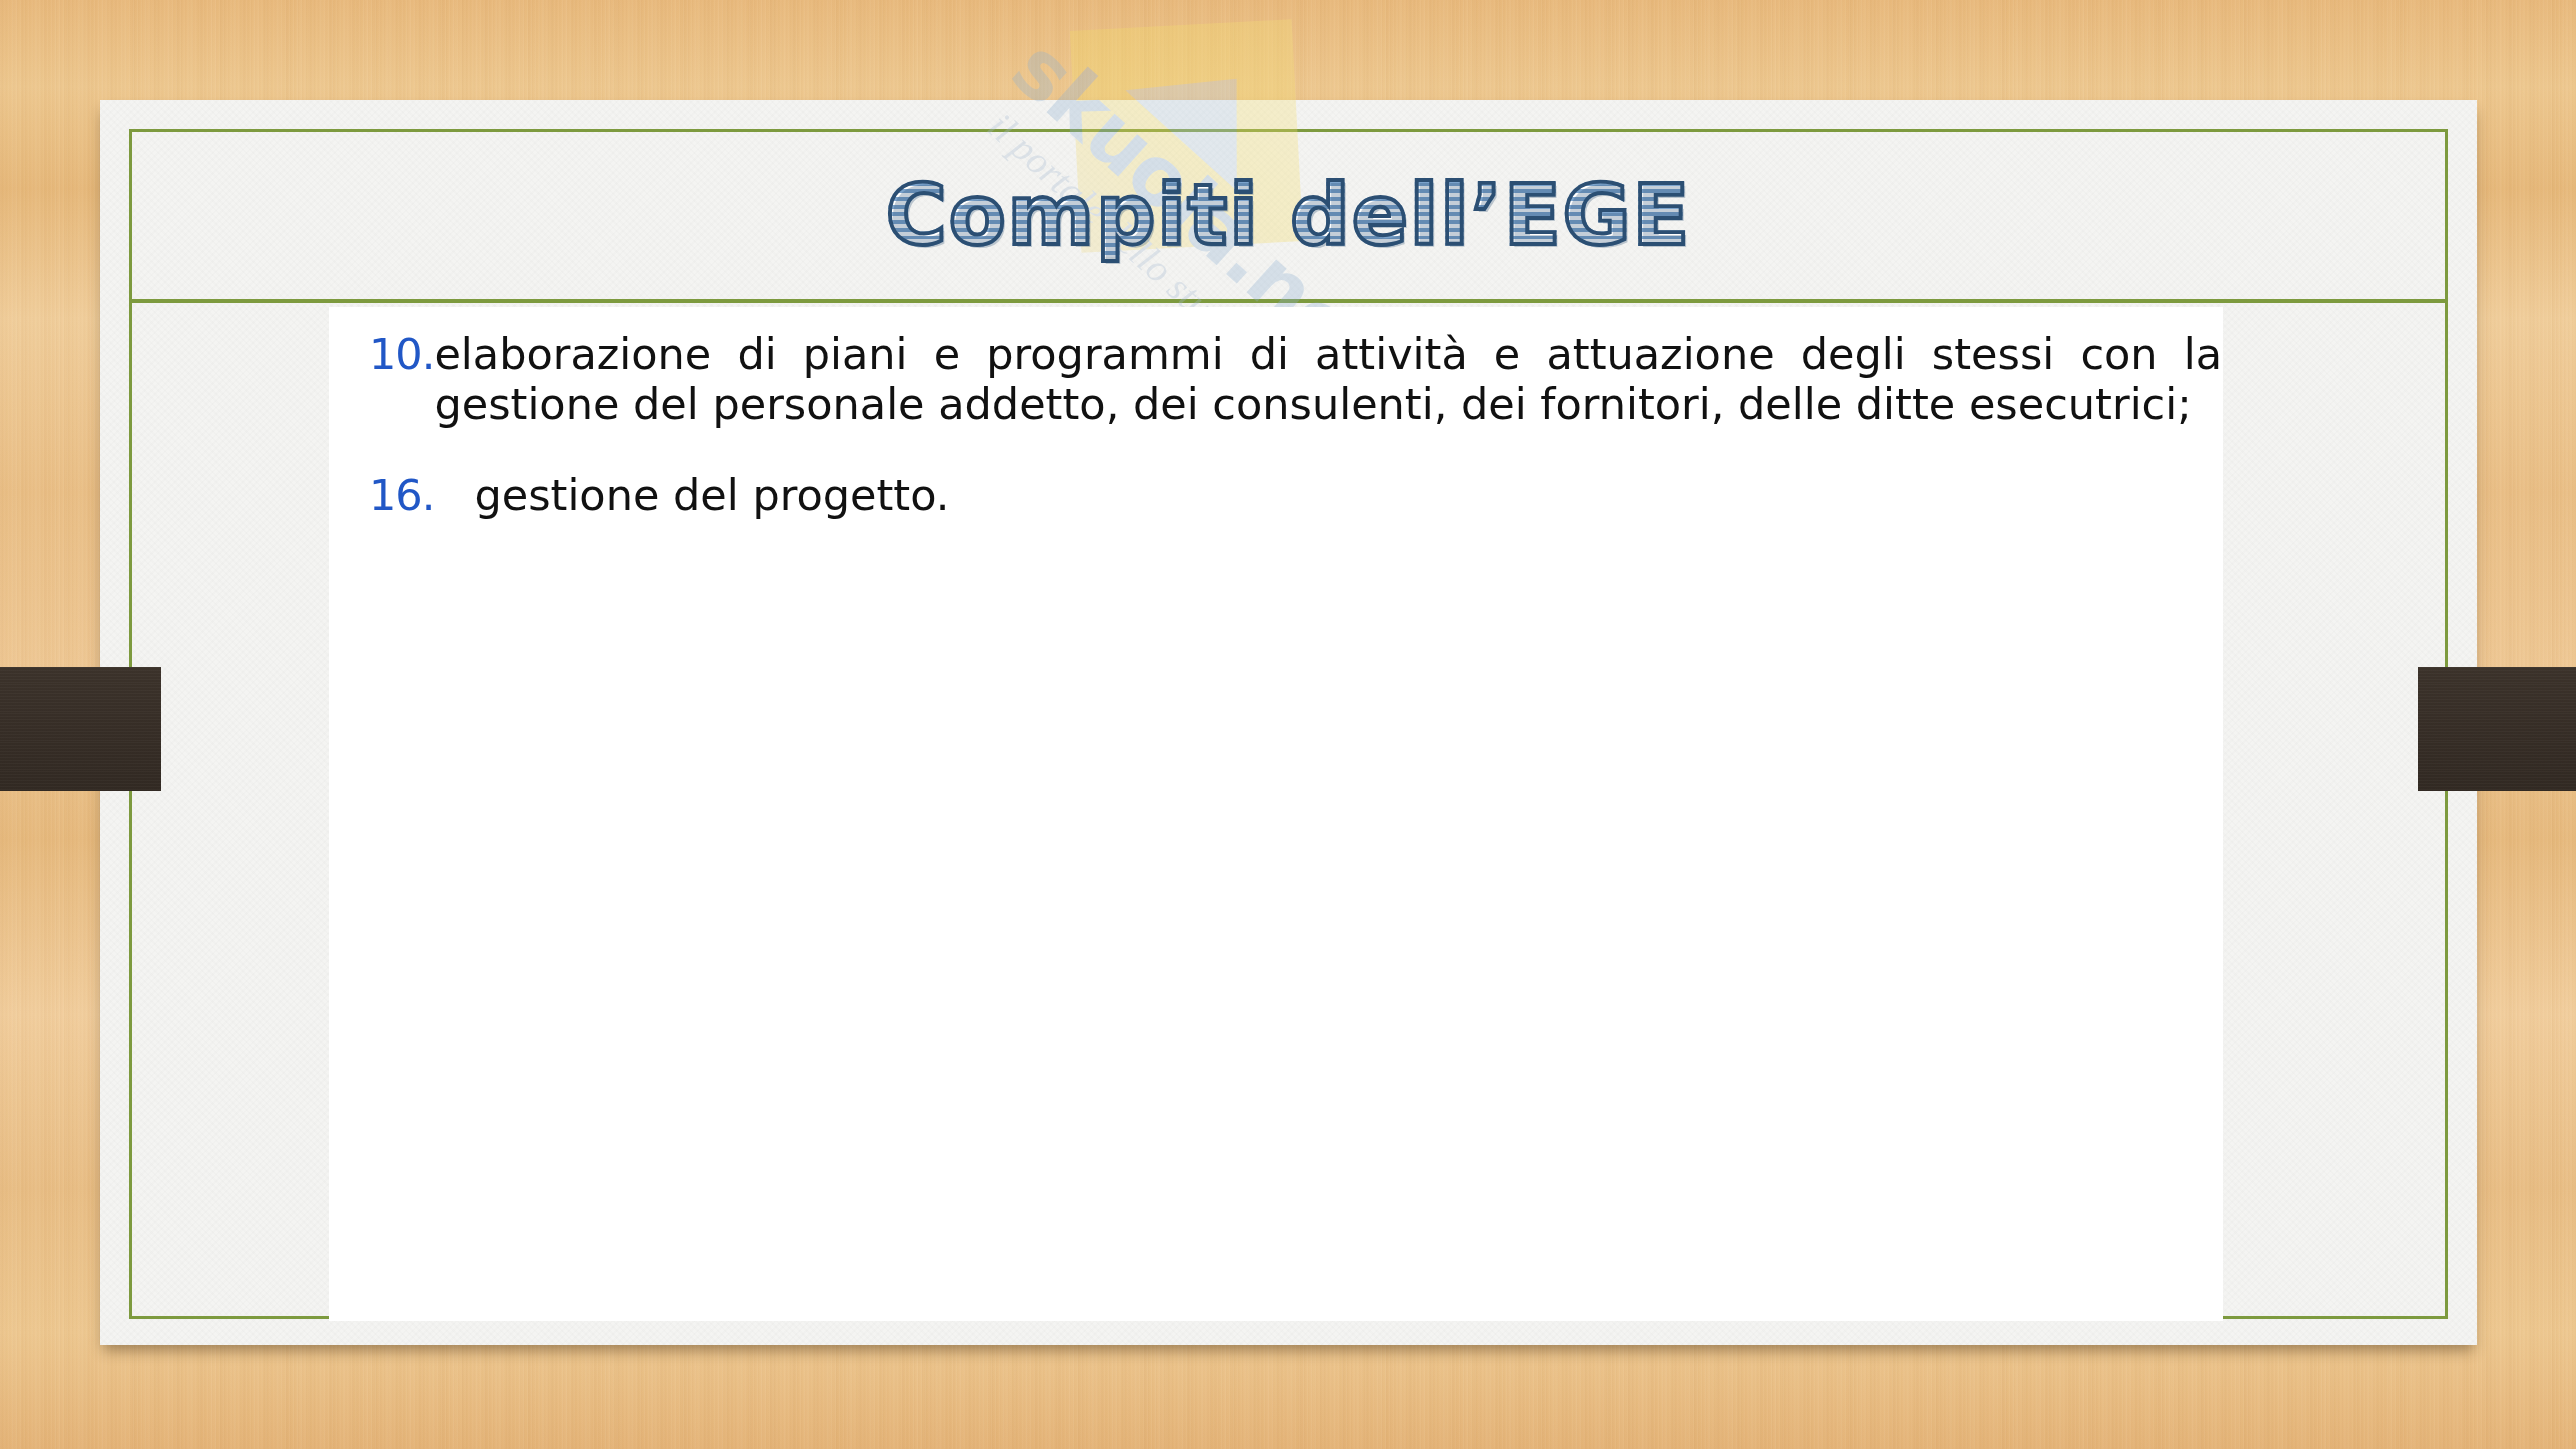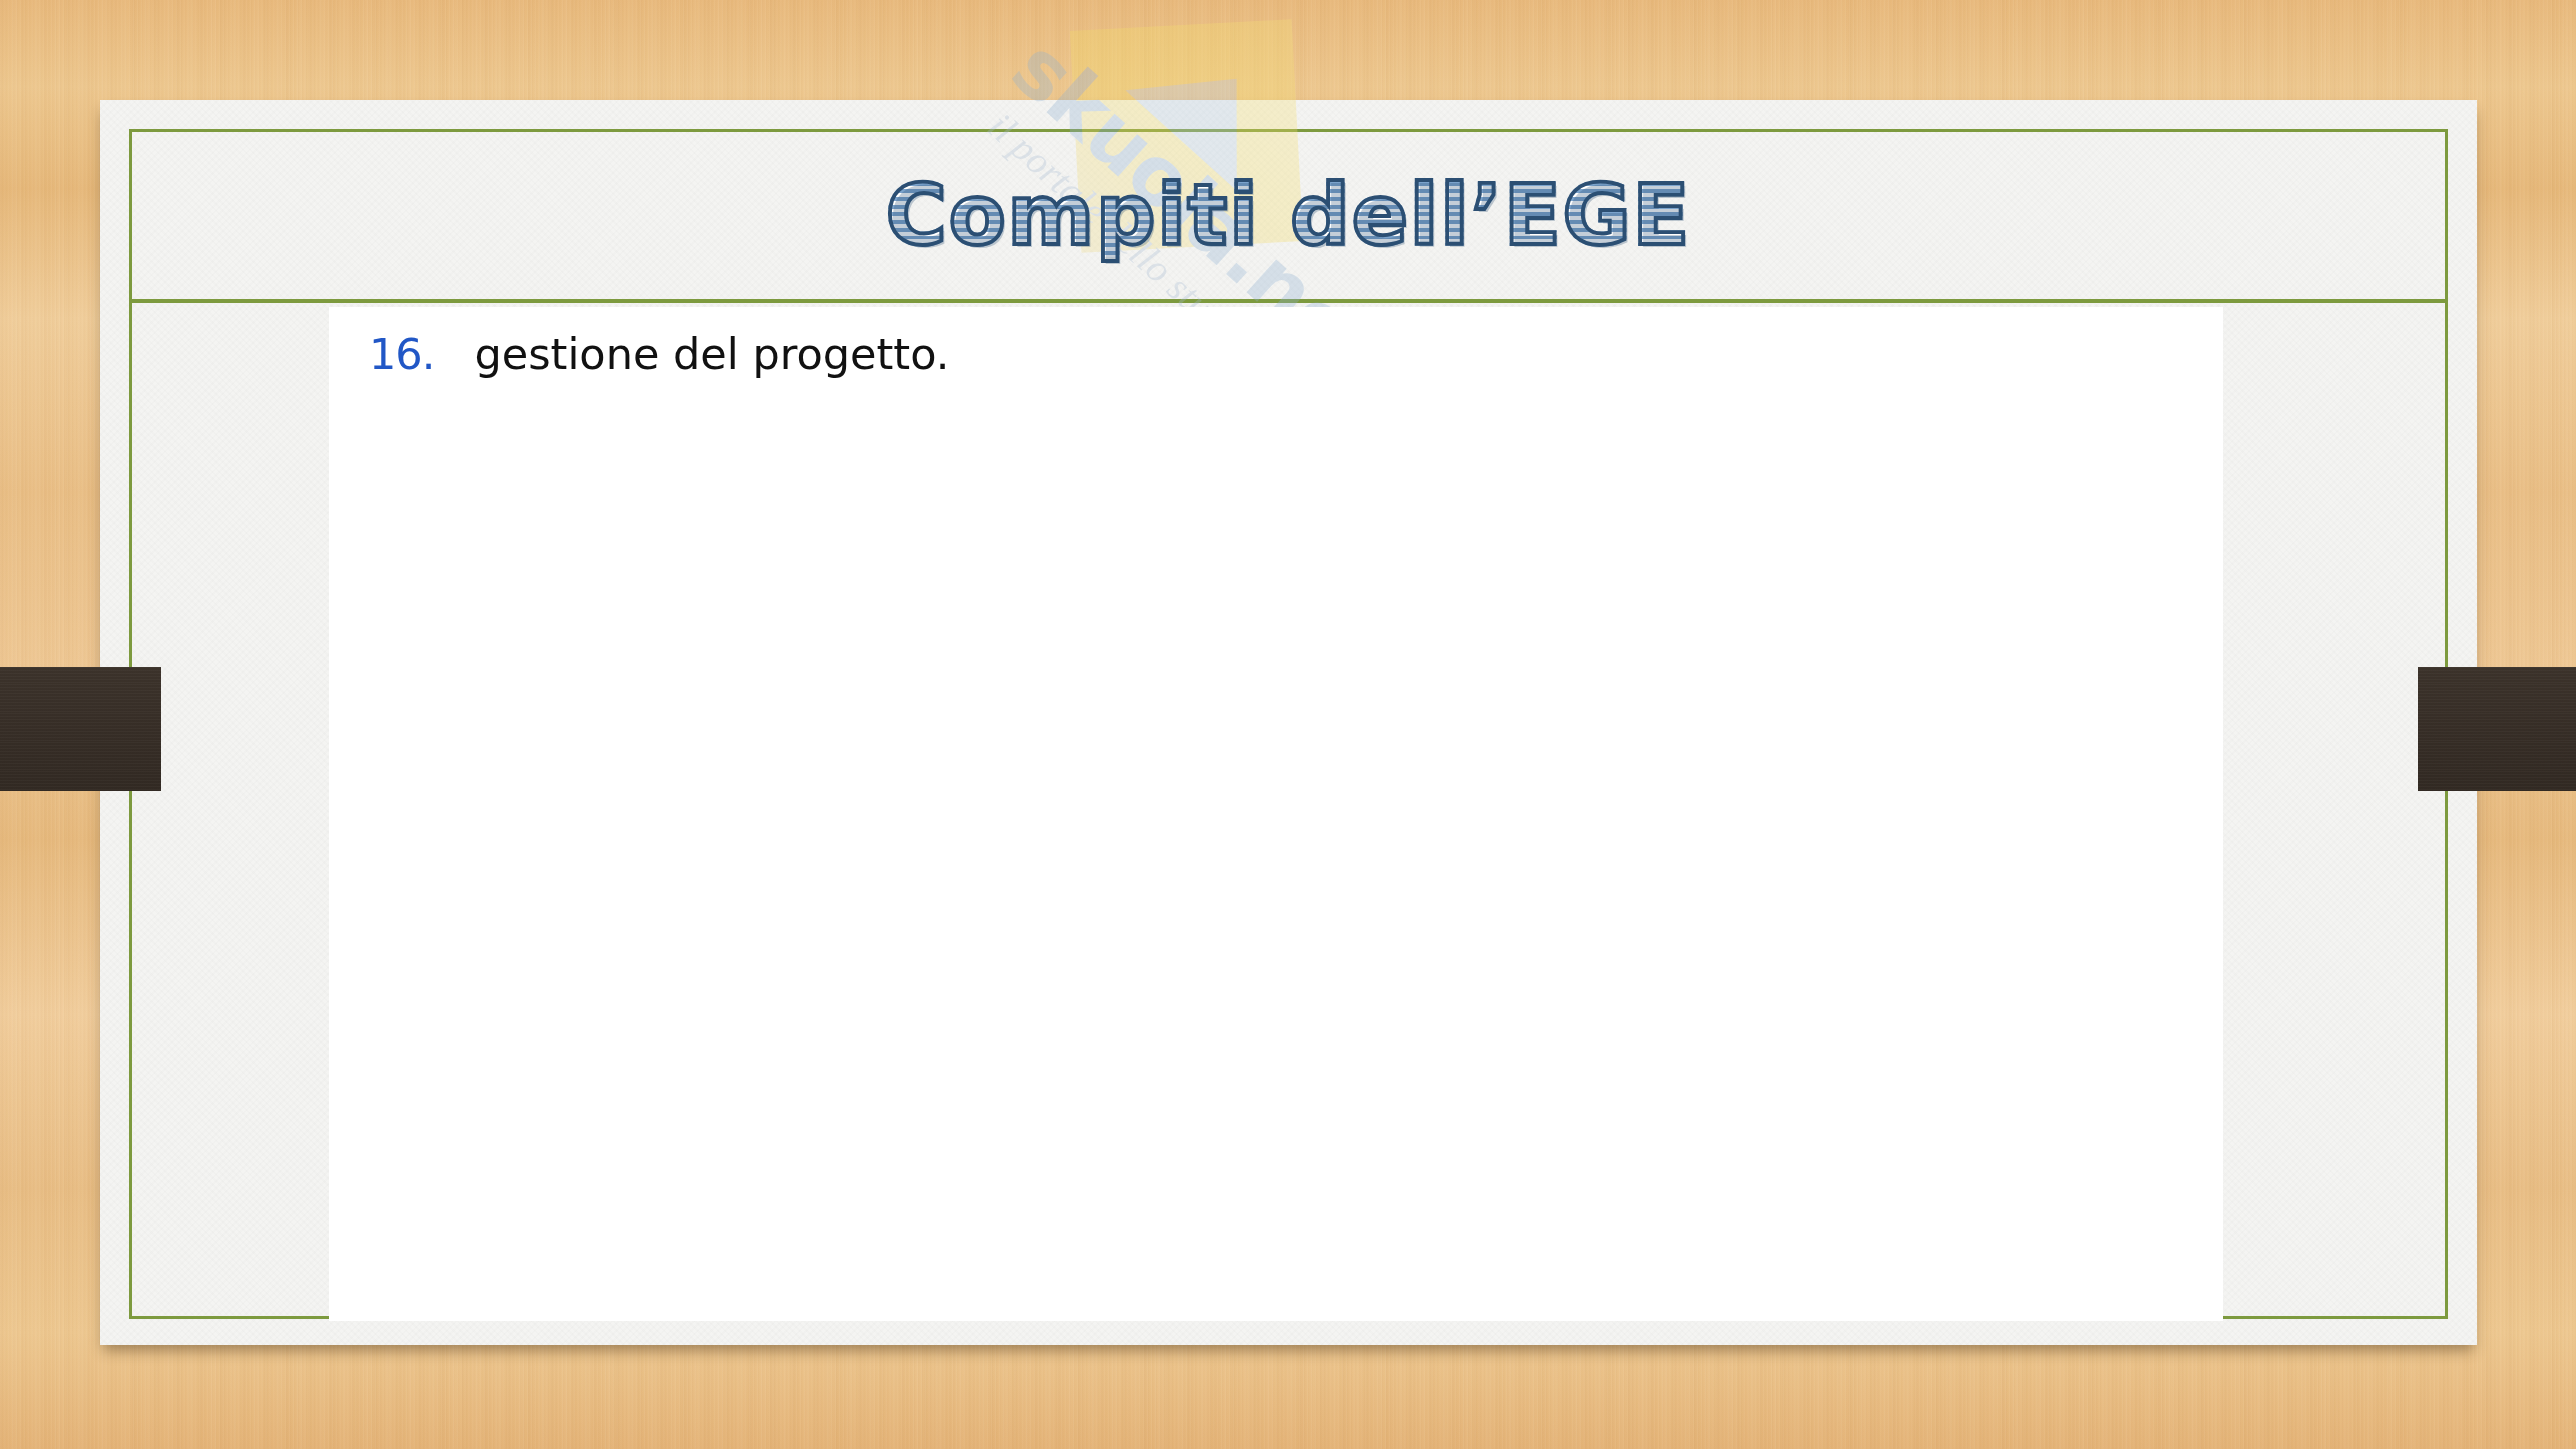--- a/index.html
+++ b/index.html
@@ -199,20 +199,24 @@
 
 <div id="green-frame"></div>
 <div id="green-divider"></div>
 
 <div id="title-zone">
   <div id="slide-title">Compiti dell’EGE</div>
 </div>
 
 <div id="bullet-list">
     <div class="bullet-item">
+      <span class="bullet-num">10.</span>
+      <span class="bullet-text">elaborazione di piani e programmi di attività e attuazione degli stessi con la gestione del personale addetto, dei consulenti, dei fornitori, delle ditte esecutrici;</span>
+    </div>
+    <div class="bullet-item">
       <span class="bullet-num">16.</span>
       <span class="bullet-text no-justify">gestione del progetto.</span>
     </div>
   </div>
 
 <div class="side-tab" id="side-tab-left"></div>
 <div class="side-tab" id="side-tab-right"></div>
 
 
 </body></html>

